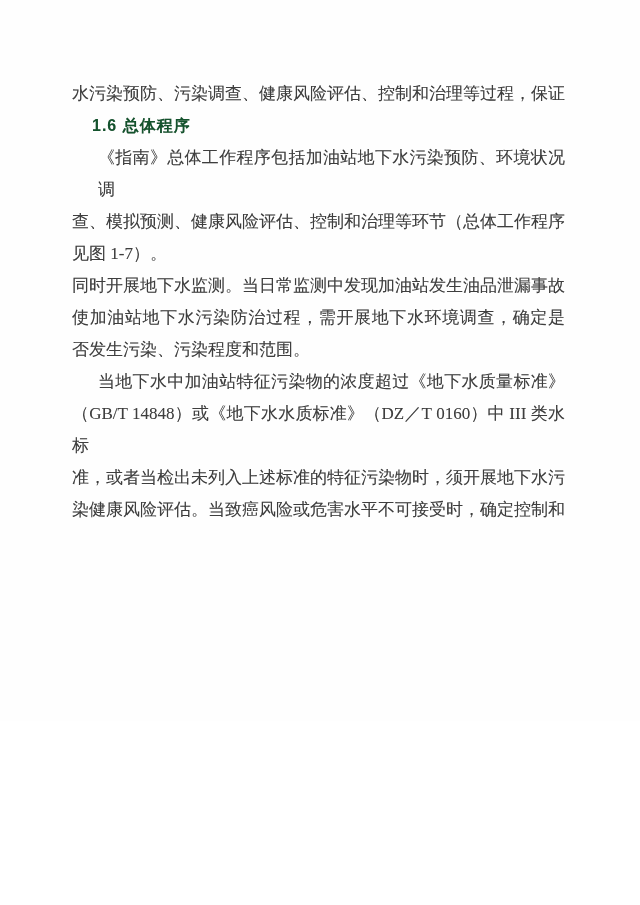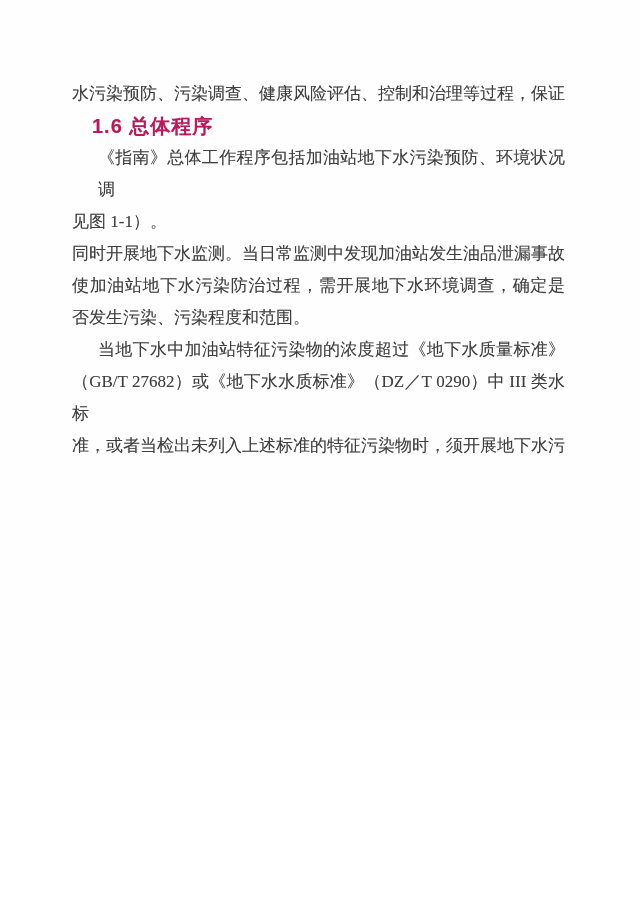--- a/index.html
+++ b/index.html
@@ -31,23 +31,23 @@
   .line.fill {
     white-space: normal;
     text-align: justify;
     text-align-last: justify;
     text-justify: inter-character;
   }
   .line.indent { padding-left: 26px; }
   .heading {
     font-family: "Liberation Sans", "DejaVu Sans", sans-serif;
     font-weight: 700;
-    font-size: 20px;
+    font-size: 16px;
     line-height: 32px;
-    color: #be185d;
+    color: #14532d;
     padding-left: 20px;
     letter-spacing: 1px;
   }
   .page-number {
     position: absolute;
     left: 72px;
     top: 824px;
     font-size: 17px;
     letter-spacing: 7px;
     color: #333333;
@@ -73,31 +73,33 @@
 
 <div class="page">
 
   <main class="doc-body">
       <div class="paragraph">
         <div class="line fill">水污染预防、污染调查、健康风险评估、控制和治理等过程，保证</div>
       </div>
       <div class="heading">1.6 总体程序</div>
       <div class="paragraph">
         <div class="line fill indent">《指南》总体工作程序包括加油站地下水污染预防、环境状况调</div>
-        <div class="line">见图 1-1）。</div>
+        <div class="line fill">查、模拟预测、健康风险评估、控制和治理等环节（总体工作程序</div>
+        <div class="line">见图 1-7）。</div>
       </div>
       <div class="paragraph">
         <div class="line fill">同时开展地下水监测。当日常监测中发现加油站发生油品泄漏事故</div>
         <div class="line fill">使加油站地下水污染防治过程，需开展地下水环境调查，确定是</div>
         <div class="line">否发生污染、污染程度和范围。</div>
       </div>
       <div class="paragraph">
         <div class="line fill indent">当地下水中加油站特征污染物的浓度超过《地下水质量标准》</div>
-        <div class="line fill">（GB/T 27682）或《地下水水质标准》（DZ／T 0290）中 III 类水标</div>
+        <div class="line fill">（GB/T 14848）或《地下水水质标准》（DZ／T 0160）中 III 类水标</div>
         <div class="line fill">准，或者当检出未列入上述标准的特征污染物时，须开展地下水污</div>
+        <div class="line fill">染健康风险评估。当致癌风险或危害水平不可接受时，确定控制和</div>
       </div>
     </main>
 
   <div class="page-number">— 8 —</div>
 
   <div class="watermark">
     <span>
       <svg width="24" height="24" viewBox="0 0 24 24" fill="none">
         <path d="M3 7 L6 9 M6 5 L4 9" stroke="#e2e2e2" stroke-width="1.4" stroke-linecap="round"></path>
         <circle cx="14.5" cy="12" r="7.5" stroke="#e2e2e2" stroke-width="1.5"></circle>

